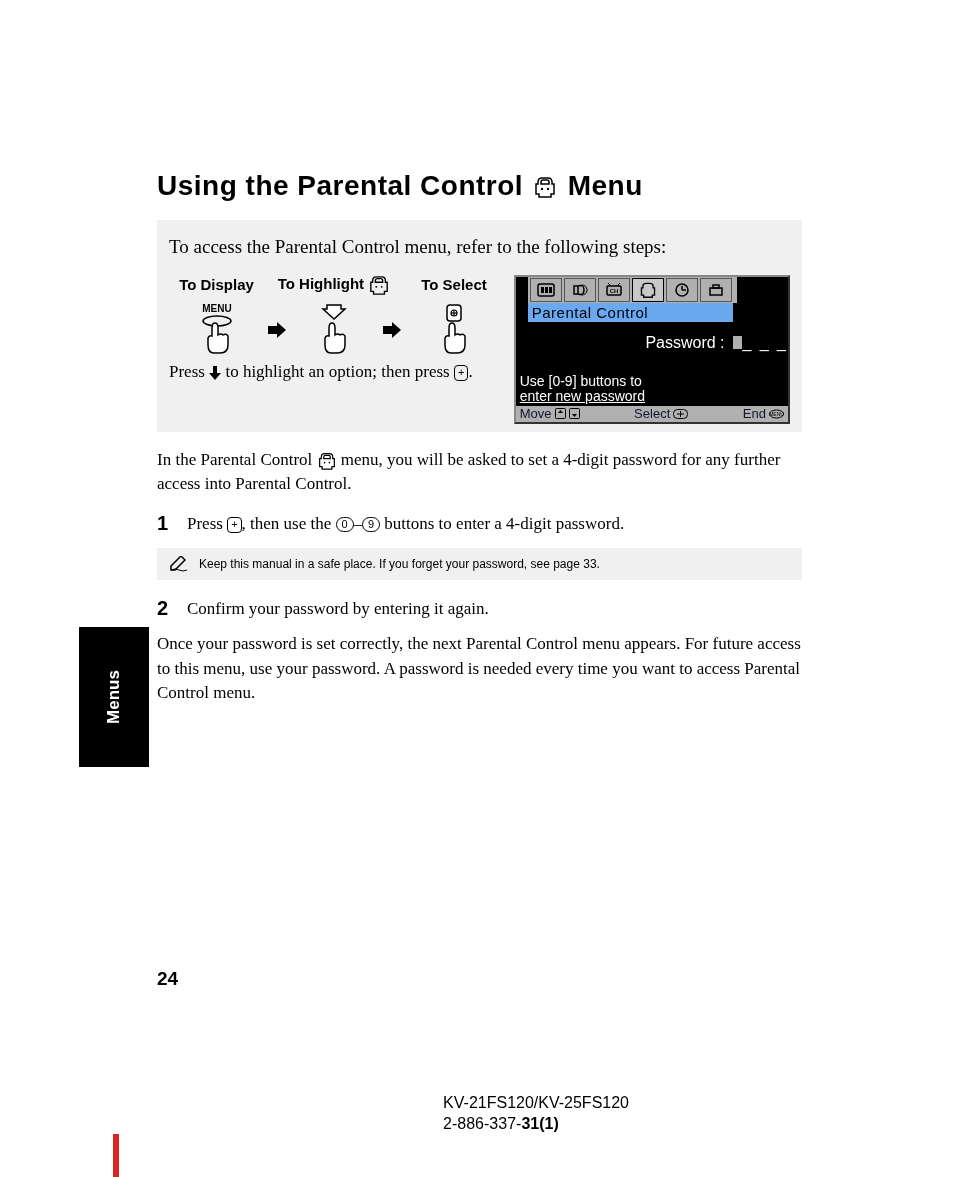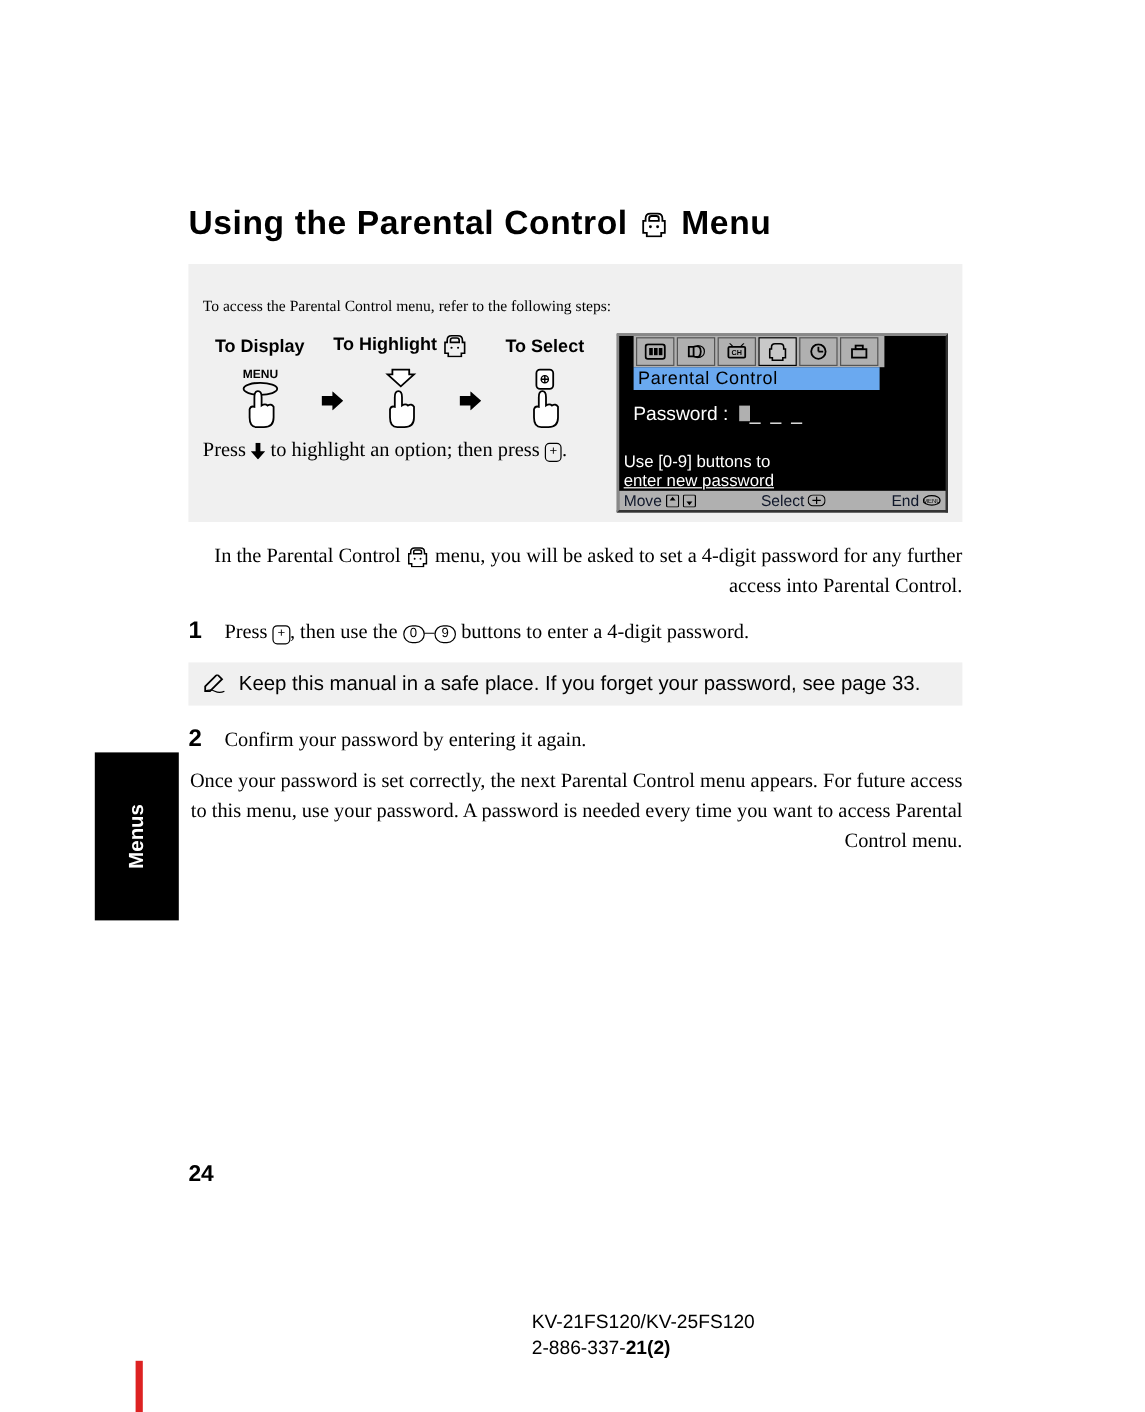--- a/index.html
+++ b/index.html
@@ -34,22 +34,22 @@
     display: inline-block;
     vertical-align: -3px;
     margin: 0 2px;
   }
   .gray-box {
     background: #f0f0f0;
     padding: 10px 12px 8px 12px;
     margin-bottom: 16px;
   }
   .intro {
-    font-size: 13px;
-    margin: 16px 0 14px 0;
+    font-size: 19px;
+    margin: 4px 0 14px 0;
     line-height: 1.4;
   }
   .action-row {
     display: flex;
     align-items: flex-start;
   }
   .action-left {
     width: 347px;
   }
   .labels-row {
@@ -118,21 +118,21 @@
   .osd-title {
     background: #6aa9f0;
     color: #000;
     font-size: 15px;
     padding: 1px 4px;
     width: 197px;
     font-family: Arial, Helvetica, sans-serif;
     letter-spacing: 0.5px;
   }
   .osd-pw {
-    text-align: left;
+    text-align: right;
     margin-top: 12px;
     font-size: 16px;
   }
   .osd-pw .cursor {
     display:inline-block;
     width:9px;
     height:13px;
     background:#b0b0b0;
     vertical-align:-1px;
   }
@@ -155,21 +155,20 @@
     display:flex;
     align-items:center;
     padding: 0 4px;
     justify-content: space-between;
   }
   .osd-footer span { display:inline-flex; align-items:center; gap:3px; }
   .body-text {
     font-size: 17px;
     line-height: 1.45;
     margin: 0 0 14px 0;
-    text-align: right;
   }
   .step {
     display: flex;
     margin: 0 0 10px 0;
   }
   .step-num {
     font-family: Arial, Helvetica, sans-serif;
     font-weight: 900;
     font-size: 20px;
     width: 30px;
@@ -179,21 +178,21 @@
   .step-body {
     font-size: 17px;
     line-height: 1.5;
     flex: 1;
   }
   .note-box {
     background: #f0f0f0;
     padding: 8px 12px 8px 12px;
     margin: 12px 0 16px 0;
     font-family: Arial, Helvetica, sans-serif;
-    font-size: 17px;
+    font-size: 12px;
     display: flex;
     align-items: center;
     gap: 10px;
   }
   .side-tab {
     position: absolute;
     left: 79px;
     top: 627px;
     width: 70px;
     height: 140px;
@@ -461,17 +460,17 @@
   </div>
 
   <div class="side-tab">
     <span>Menus</span>
   </div>
 
   <div class="page-num">24</div>
 
   <div class="footer-id">
     <div>KV-21FS120/KV-25FS120</div>
-    <div><span>2-886-337-</span><span class="bold">21(2)</span></div>
+    <div><span>2-886-337-</span><span class="bold">31(1)</span></div>
   </div>
 
   <div class="red-bar"></div>
 </div>
 
 </body></html>

